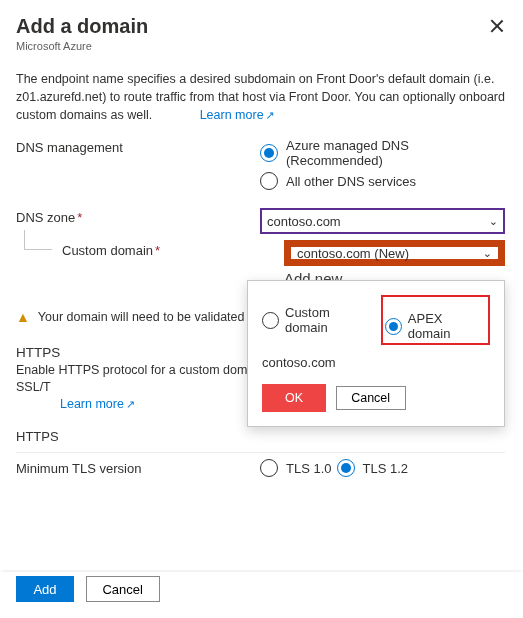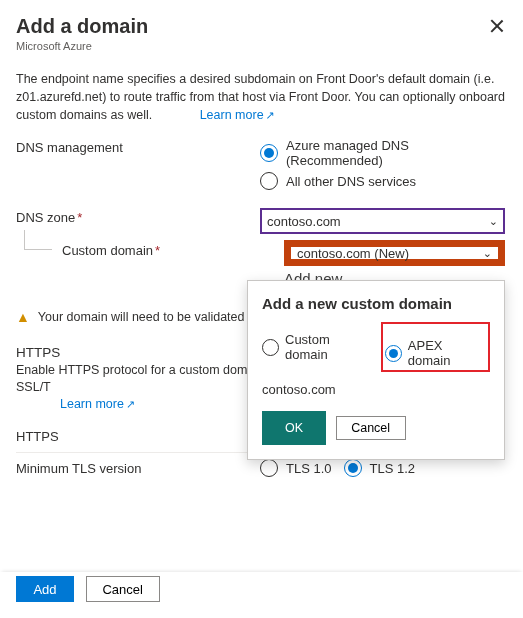--- a/index.html
+++ b/index.html
@@ -54,21 +54,21 @@
 .popup { position:absolute; top:280px; left:247px; width:258px; background:#fff; border:1px solid #c8c6c4; box-shadow:0 4px 12px rgba(0,0,0,.18); padding:14px 14px 14px; }
 .popup-title { font-weight:600; font-size:15px; margin-bottom:10px; }
 .popup-radios { display:flex; gap:10px; align-items:center; }
 .popup-radio { display:flex; align-items:center; cursor:pointer; font-size:13px; }
 .popup-radio .circle { width:17px; height:17px; border:1px solid #323130; border-radius:50%; margin-right:6px; position:relative; flex:none; }
 .popup-radio.sel .circle { border-color:#0078d4; }
 .popup-radio.sel .circle::after { content:""; position:absolute; top:3px; left:3px; width:9px; height:9px; background:#0078d4; border-radius:50%; }
 .hl { border:2px solid #e3242b; padding:14px 4px 2px 2px; }
 .popup-domain { margin-top:10px; font-size:13px; }
 .popup-actions { margin-top:14px; }
-.popup-ok { background:#0f766e; color:#fff; border:none; height:34px; width:64px; font-size:12.5px; cursor:pointer; }
+.popup-ok { background:#ef4444; color:#fff; border:none; height:28px; width:64px; font-size:12.5px; cursor:pointer; }
 .popup-cancel { background:#fff; border:1px solid #8a8886; height:24px; width:70px; font-size:12.5px; cursor:pointer; margin-left:6px; }
 </style>
 </head>
 <body>
 
 <div class="pane">
 
   <div class="hdr">
     <div>
       <div class="title">Add a domain</div>
@@ -143,35 +143,34 @@
 
   <div class="row">
     <div class="lbl-col">HTTPS</div>
   </div>
 
   <div class="sep"></div>
 
   <div class="row" style="margin-top:4px;">
     <div class="lbl-col">Minimum TLS version</div>
     <div class="ctrl-col">
-      <div style="display:flex; gap:12px;">
+      <div style="display:flex; gap:5px;">
         <div class="radio">
           <span class="circle"></span>
             <span>TLS 1.0</span>
         </div>
         <div class="radio blue sel">
           <span class="circle"></span>
             <span>TLS 1.2</span>
         </div>
       </div>
     </div>
   </div>
 
   <div class="popup">
-    <div class="popup-title">Add a new custom domain</div>
     <div class="popup-radios">
       <div class="popup-radio">
         <span class="circle"></span>
           <span>Custom domain</span>
       </div>
       <span class="hl">
         <span class="popup-radio sel">
           <span class="circle"></span>
             <span>APEX domain</span>
         </span>

